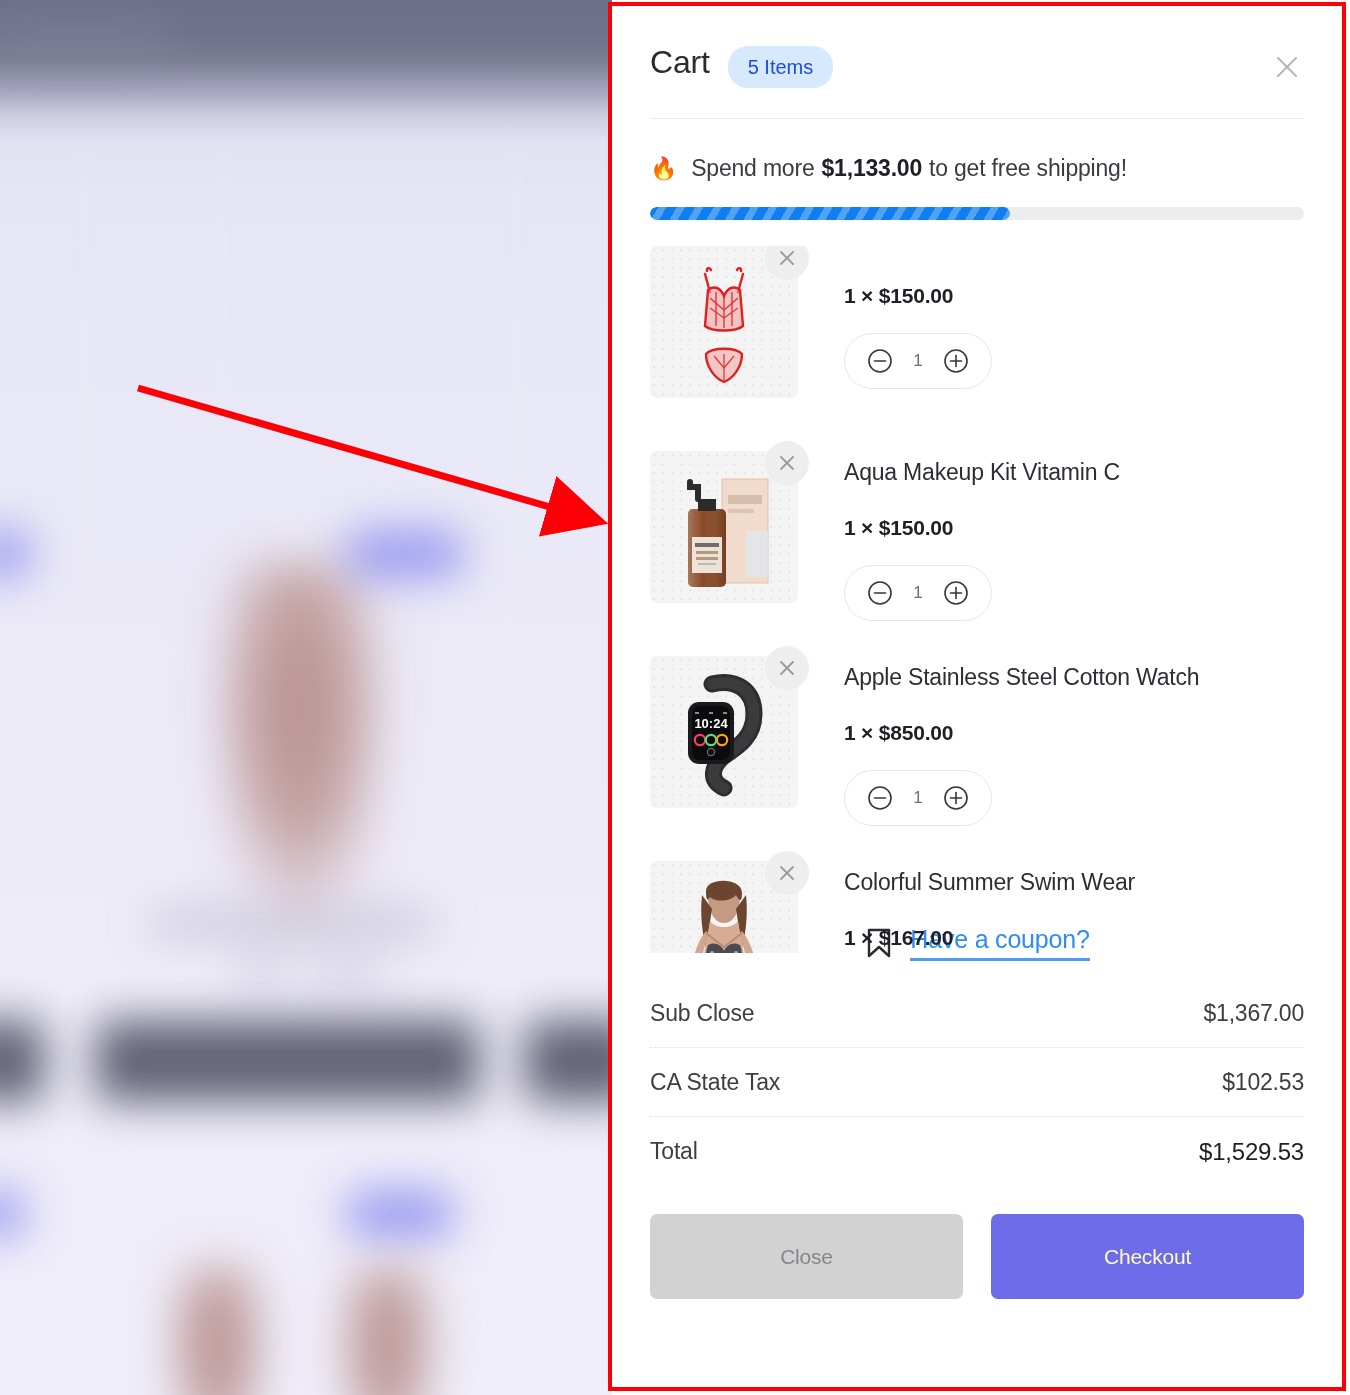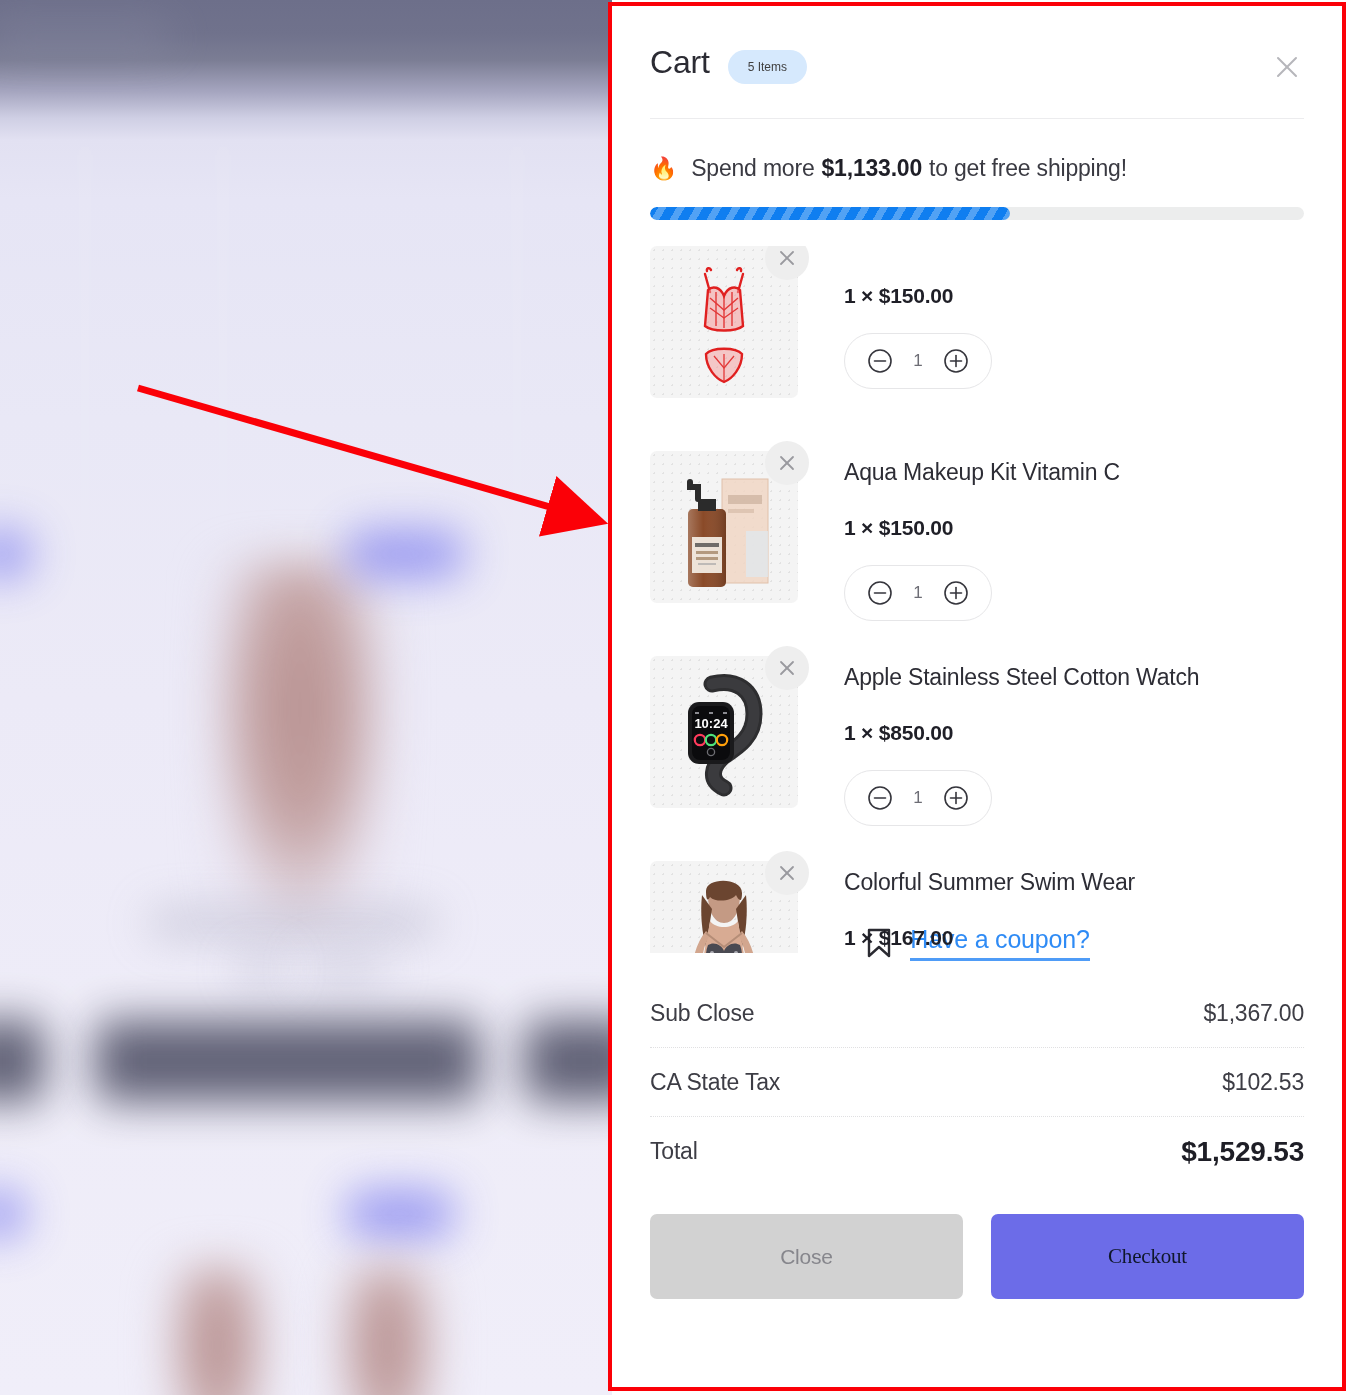--- a/index.html
+++ b/index.html
@@ -65,22 +65,22 @@
     height: 112px;
     position: relative;
   }
   #cart-title {
     font-size: 32px; color: #2b2b33; font-weight: 400;
     letter-spacing: -.2px;
   }
   #items-badge {
     margin-left: 18px;
     background: #d6e9fd;
-    color: #404040;
-    font-size: 12px;
+    color: #1d4ed8;
+    font-size: 20px;
     padding: 11px 20px;
     border-radius: 20px;
     line-height: 1;
     margin-top: 10px;
   }
   #close-icon-btn {
     position: absolute; right: 2px; top: 46px;
     width: 30px; height: 30px; cursor: pointer;
     color: #b6b6bb;
   }
@@ -166,31 +166,31 @@
   }
 
   
   .total-row {
     display: flex; align-items: center; justify-content: space-between;
     height: 69px; border-bottom: 1px dotted #e0e0e2;
   }
   .total-row:last-of-type { border-bottom: none; gap: 8px; }
   .total-label { font-size: 23px; color: #3d3d45; letter-spacing: -.2px; }
   .total-value { font-size: 23px; color: #3d3d45; letter-spacing: -.2px; }
-  .total-row.grand .total-value { font-weight: 700; color: #1e1e26; font-size: 28px; }
+  .total-row.grand .total-value { font-weight: 400; color: #1e1e26; font-size: 24px; }
 
   
   #footer-actions { display: flex; gap: 28px; margin-top: 28px; }
   .action-btn {
     flex: 1; height: 85px; border: none; border-radius: 7px;
     font-size: 21px; cursor: pointer; font-family: inherit;
     letter-spacing: -.2px;
   }
   #close-button { background: #d2d2d2; color: #86868c; }
-  #checkout-button { background: #6c6ce8; color: #0f172a; font-family: Liberation Serif, serif; }
+  #checkout-button { background: #6c6ce8; color: #fef9c3; }
 </style>
 </head>
 <body>
 
 <div id="page-root">
 
   <div id="bg-layer">
     <div class="bgblur bg-topbar-text"></div>
 
     <div class="bg-col-sep" style="left:84px"></div>

